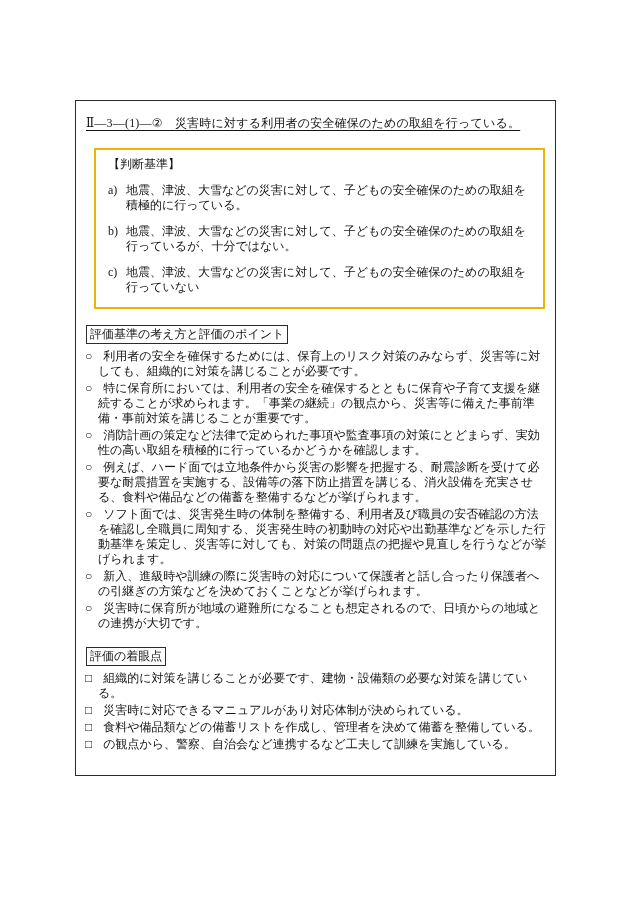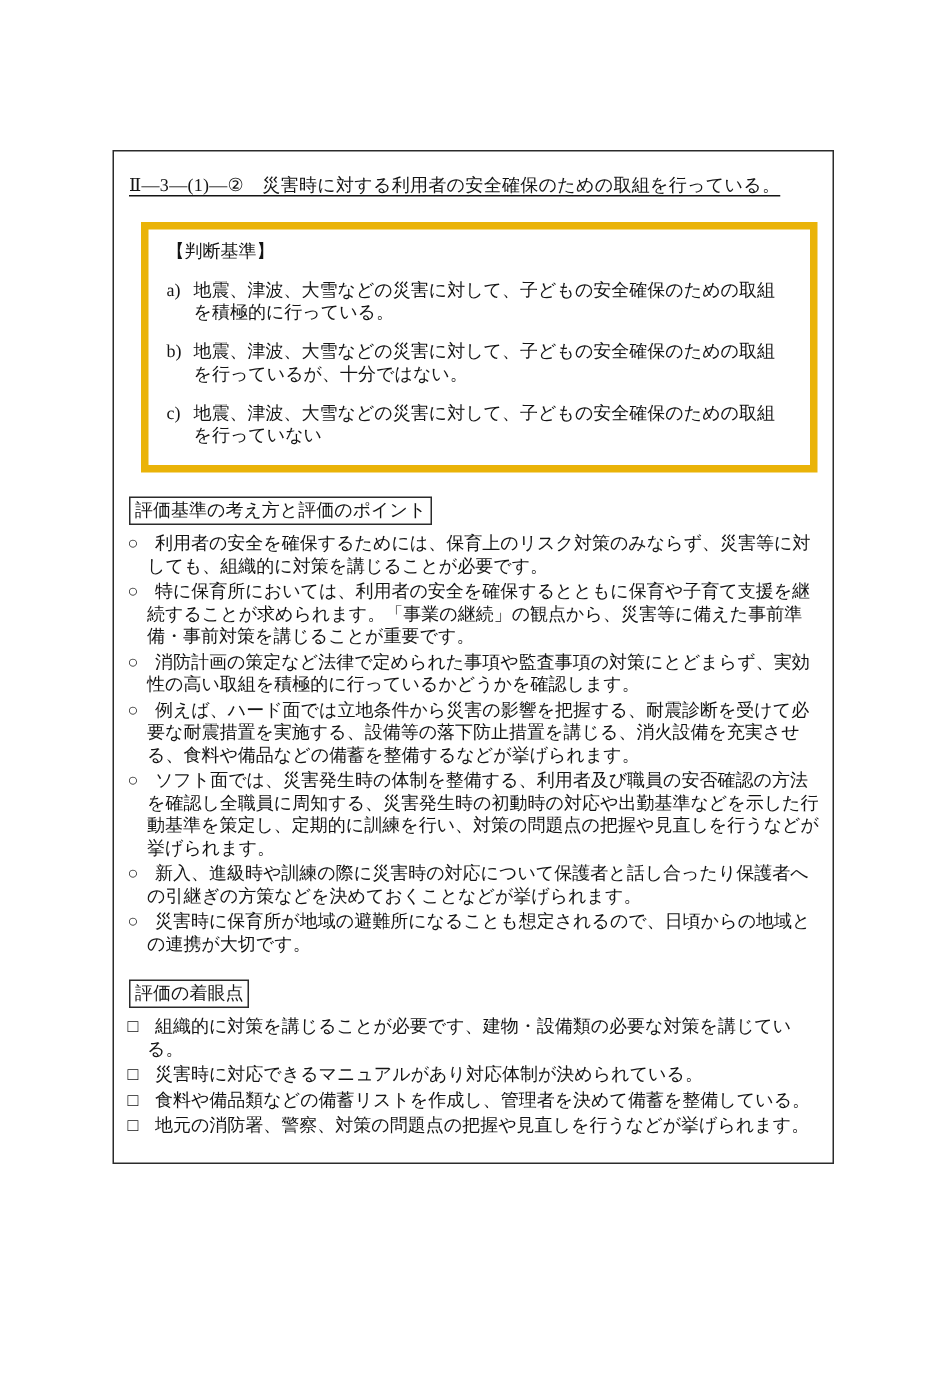--- a/index.html
+++ b/index.html
@@ -16,21 +16,21 @@
     border:1px solid #2b2b2b;
     padding:14px 7px 0 9px;
   }
   .doc-title{
     font-size:12px;line-height:16px;
     text-decoration:underline;text-underline-offset:3px;
     margin-left:1px;letter-spacing:0.2px;
     white-space:nowrap;
   }
   .criteria-box{
-    border:5px solid #eab308;
+    border:2px solid #eab308;
     margin:17px 3px 0 9px;
     padding:7px 12px 12px 12px;
   }
   .criteria-heading{font-size:12px;line-height:15px;}
   .criteria-item{display:flex;margin-top:11px;font-size:12px;line-height:15px;}
   .criteria-label{flex:none;width:18px;}
   .criteria-text{flex:1;}
   .sec-heading{
     display:inline-block;border:1px solid #2b2b2b;
     padding:1px 3px;font-size:12px;line-height:15px;
@@ -79,21 +79,21 @@
     <div class="li">
       <span class="bullet">○</span><span>特に保育所においては、利用者の安全を確保するとともに保育や子育て支援を継続することが求められます。「事業の継続」の観点から、災害等に備えた事前準備・事前対策を講じることが重要です。</span>
     </div>
     <div class="li">
       <span class="bullet">○</span><span>消防計画の策定など法律で定められた事項や監査事項の対策にとどまらず、実効性の高い取組を積極的に行っているかどうかを確認します。</span>
     </div>
     <div class="li">
       <span class="bullet">○</span><span>例えば、ハード面では立地条件から災害の影響を把握する、耐震診断を受けて必要な耐震措置を実施する、設備等の落下防止措置を講じる、消火設備を充実させる、食料や備品などの備蓄を整備するなどが挙げられます。</span>
     </div>
     <div class="li">
-      <span class="bullet">○</span><span>ソフト面では、災害発生時の体制を整備する、利用者及び職員の安否確認の方法を確認し全職員に周知する、災害発生時の初動時の対応や出勤基準などを示した行動基準を策定し、定期的に訓練を行い、対策の問題点の把握や見直しを行うなどが挙げられます。</span>
+      <span class="bullet">○</span><span>ソフト面では、災害発生時の体制を整備する、利用者及び職員の安否確認の方法を確認し全職員に周知する、災害発生時の初動時の対応や出勤基準などを示した行動基準を策定し、災害等に対しても、対策の問題点の把握や見直しを行うなどが挙げられます。</span>
     </div>
     <div class="li">
       <span class="bullet">○</span><span>新入、進級時や訓練の際に災害時の対応について保護者と話し合ったり保護者への引継ぎの方策などを決めておくことなどが挙げられます。</span>
     </div>
     <div class="li">
       <span class="bullet">○</span><span>災害時に保育所が地域の避難所になることも想定されるので、日頃からの地域との連携が大切です。</span>
     </div>
   </div>
 
   <div class="sec-heading gap-before-checkpoints">評価の着眼点</div>
@@ -102,17 +102,17 @@
     <div class="li">
       <span class="bullet">□</span><span>組織的に対策を講じることが必要です、建物・設備類の必要な対策を講じている。</span>
     </div>
     <div class="li">
       <span class="bullet">□</span><span>災害時に対応できるマニュアルがあり対応体制が決められている。</span>
     </div>
     <div class="li">
       <span class="bullet">□</span><span>食料や備品類などの備蓄リストを作成し、管理者を決めて備蓄を整備している。</span>
     </div>
     <div class="li">
-      <span class="bullet">□</span><span>地元の消防署、警察、対策の問題点の把握や見直しを行うなどが挙げられます。</span>
+      <span class="bullet">□</span><span>の観点から、警察、自治会など連携するなど工夫して訓練を実施している。</span>
     </div>
   </div>
 
 </div>
 
 </body></html>

